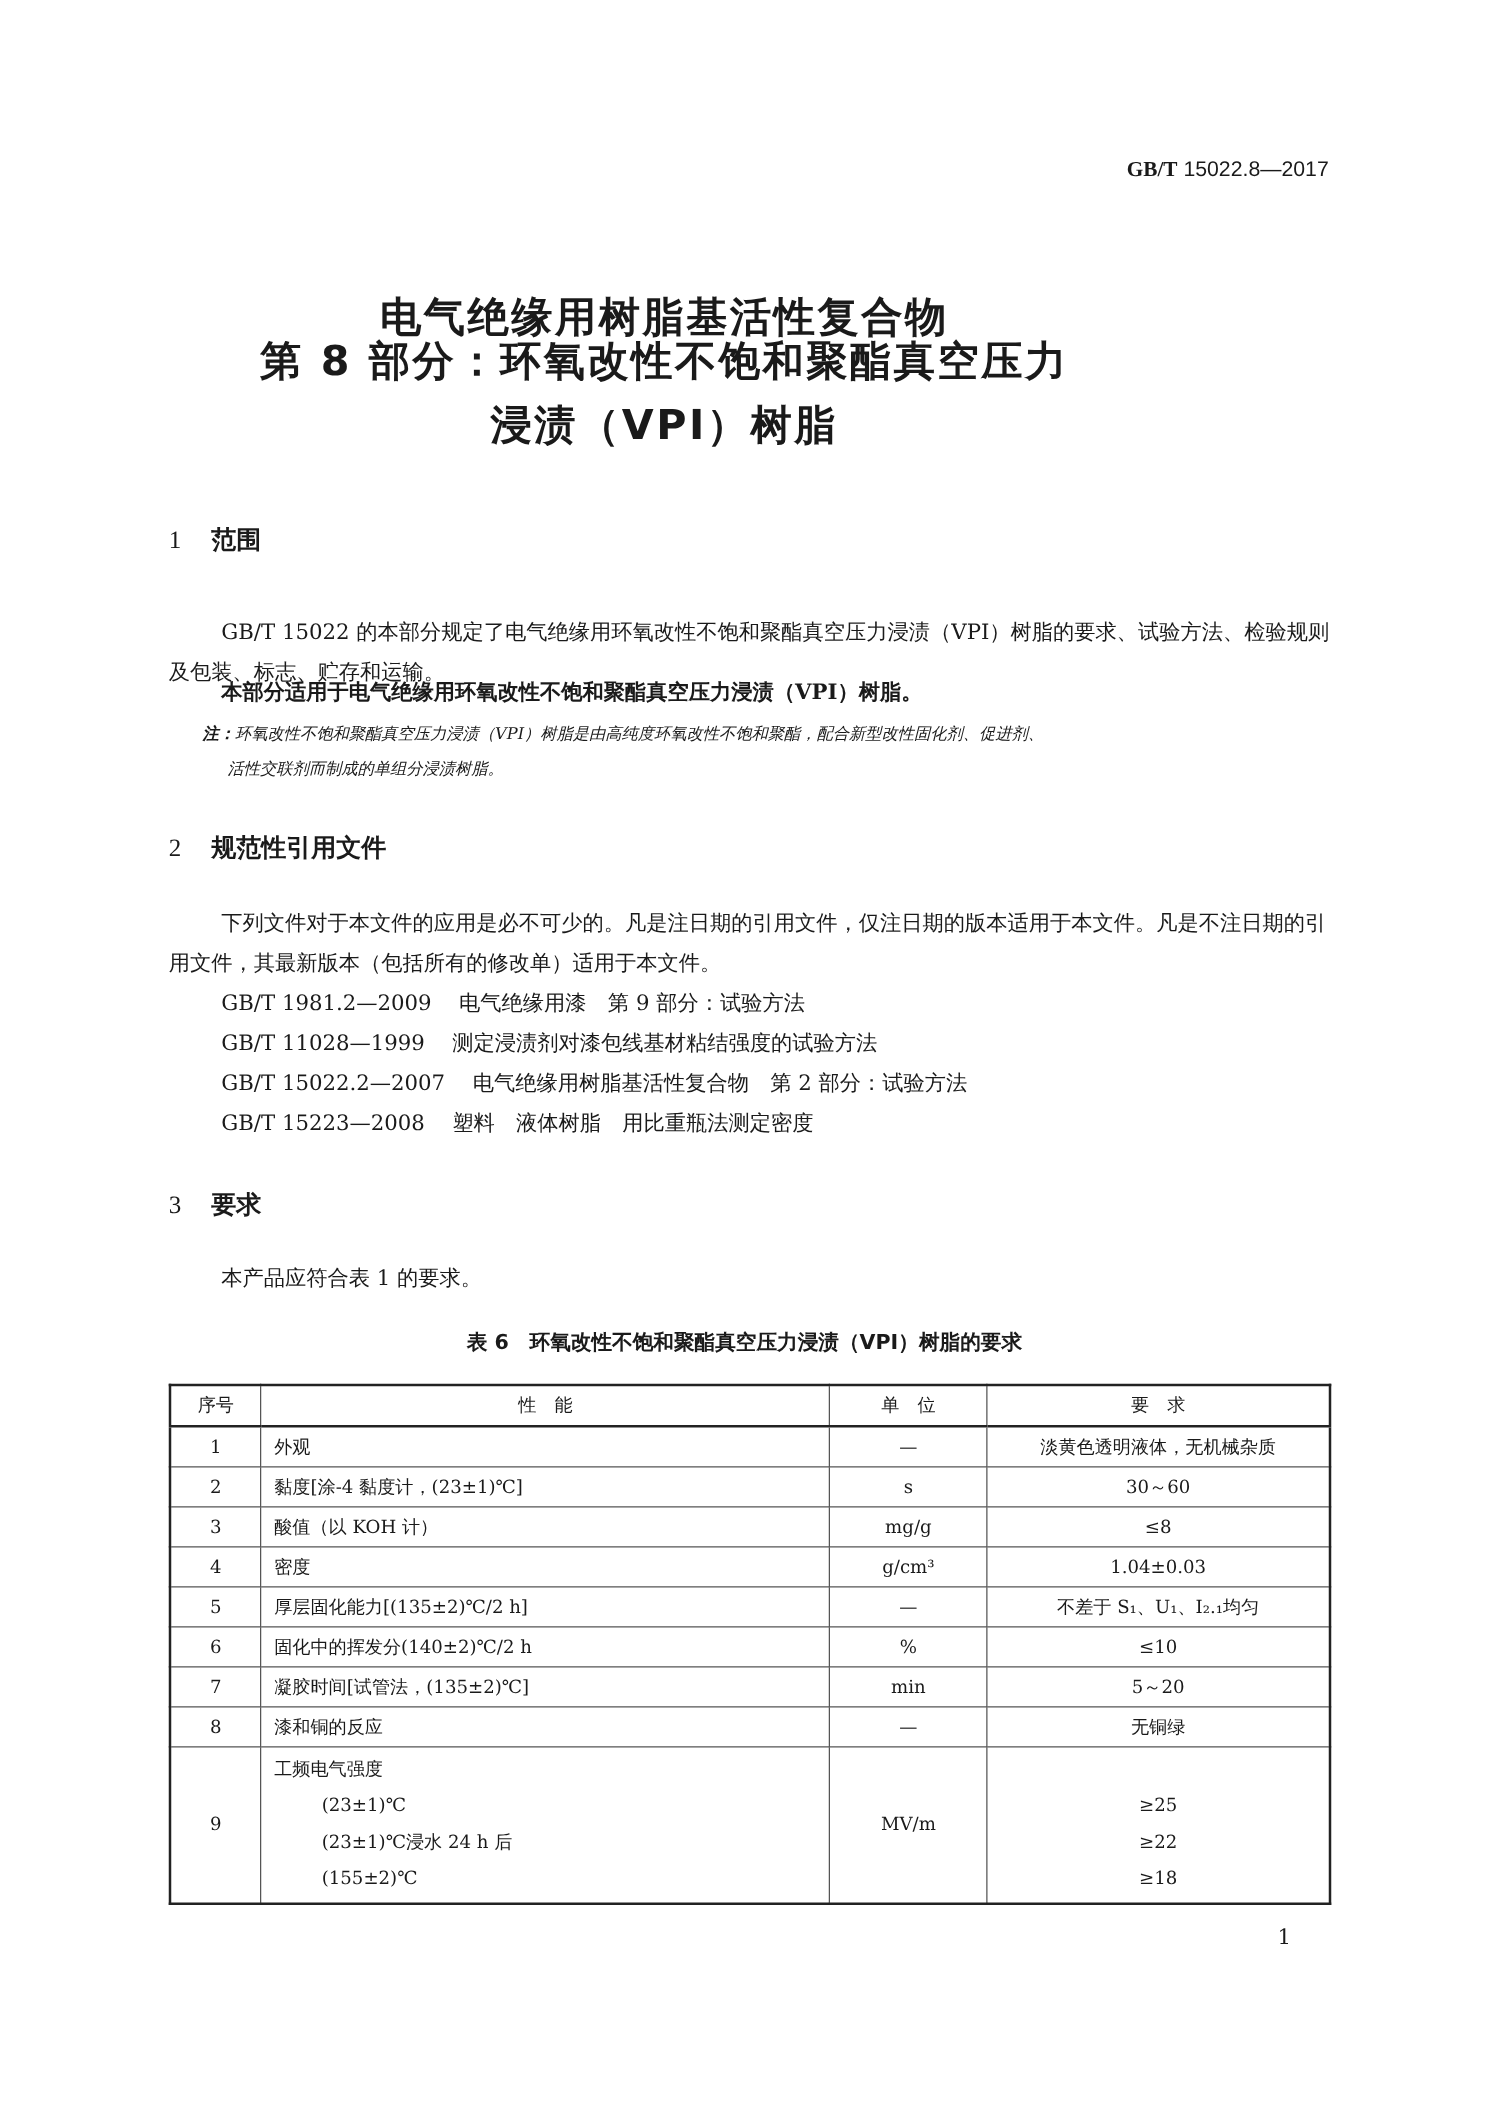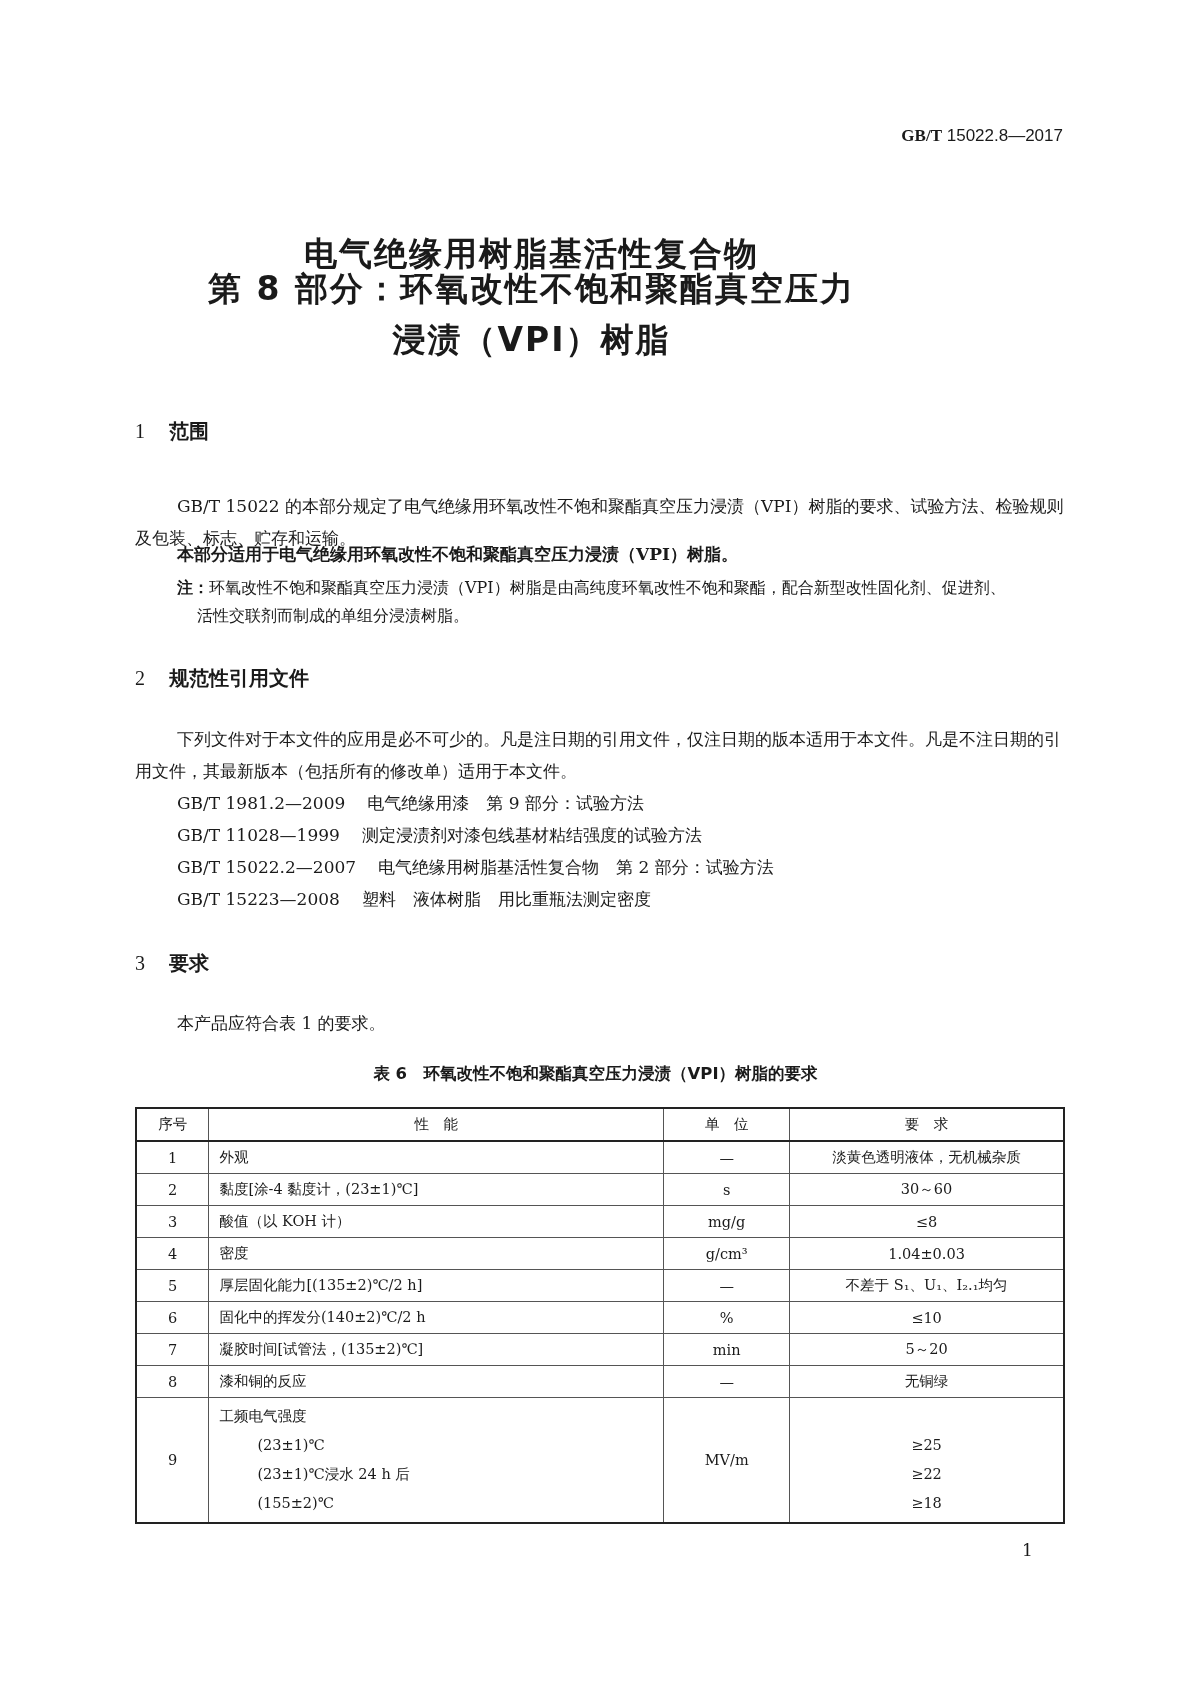--- a/index.html
+++ b/index.html
@@ -6,21 +6,21 @@
   body { width:1191px; height:1684px; position:relative; overflow:hidden;
          font-family:"DejaVu Serif","Liberation Serif",serif; color:#1a1a1a; }
   .abs { position:absolute; }
   .std-no { right:128px; top:126px; font-size:17px; font-family:"Liberation Sans","DejaVu Sans",sans-serif; }
   .std-no b { font-family:"Liberation Serif","DejaVu Serif",serif; font-weight:bold; }
   .title { left:0; width:1063px; text-align:center; font-family:"DejaVu Sans","Liberation Sans",sans-serif; font-size:33px; letter-spacing:2px; font-weight:bold; }
   .h { left:135px; font-family:Liberation Serif, serif; font-size:20px; font-weight:bold; }
   .h .num { display:inline-block; width:34px; font-weight:normal; }
   .p { left:135px; width:930px; font-size:17px; line-height:32px; }
   .indent { text-indent:42px; }
-  .note { left:177px; width:888px; font-size:16px; line-height:28px; }
+  .note { left:162px; width:888px; font-size:13px; line-height:28px;font-style:italic; }
   .note .lbl { font-weight:bold; font-family:"DejaVu Sans",sans-serif; }
   .note .l2 { padding-left:20px; }
   .ref { left:177px; font-size:17px; line-height:32px; }
   .ref span.gap { display:inline-block; width:22px; }
   .cap { left:0; width:1191px; text-align:center; font-family:"DejaVu Sans","Liberation Sans",sans-serif; font-weight:bold; font-size:16.5px; }
   table.req { position:absolute; left:135px; top:1107px; width:930px; border-collapse:collapse; font-size:14.5px; border:2px solid #222; }
   table.req th, table.req td { border:1px solid #555; height:31px; padding:0 10px; }
   table.req th { font-weight:normal; text-align:center; border-bottom:2px solid #222;border-radius:15px; }
   table.req td.c { text-align:center; }
   table.req td.l { text-align:left; }

